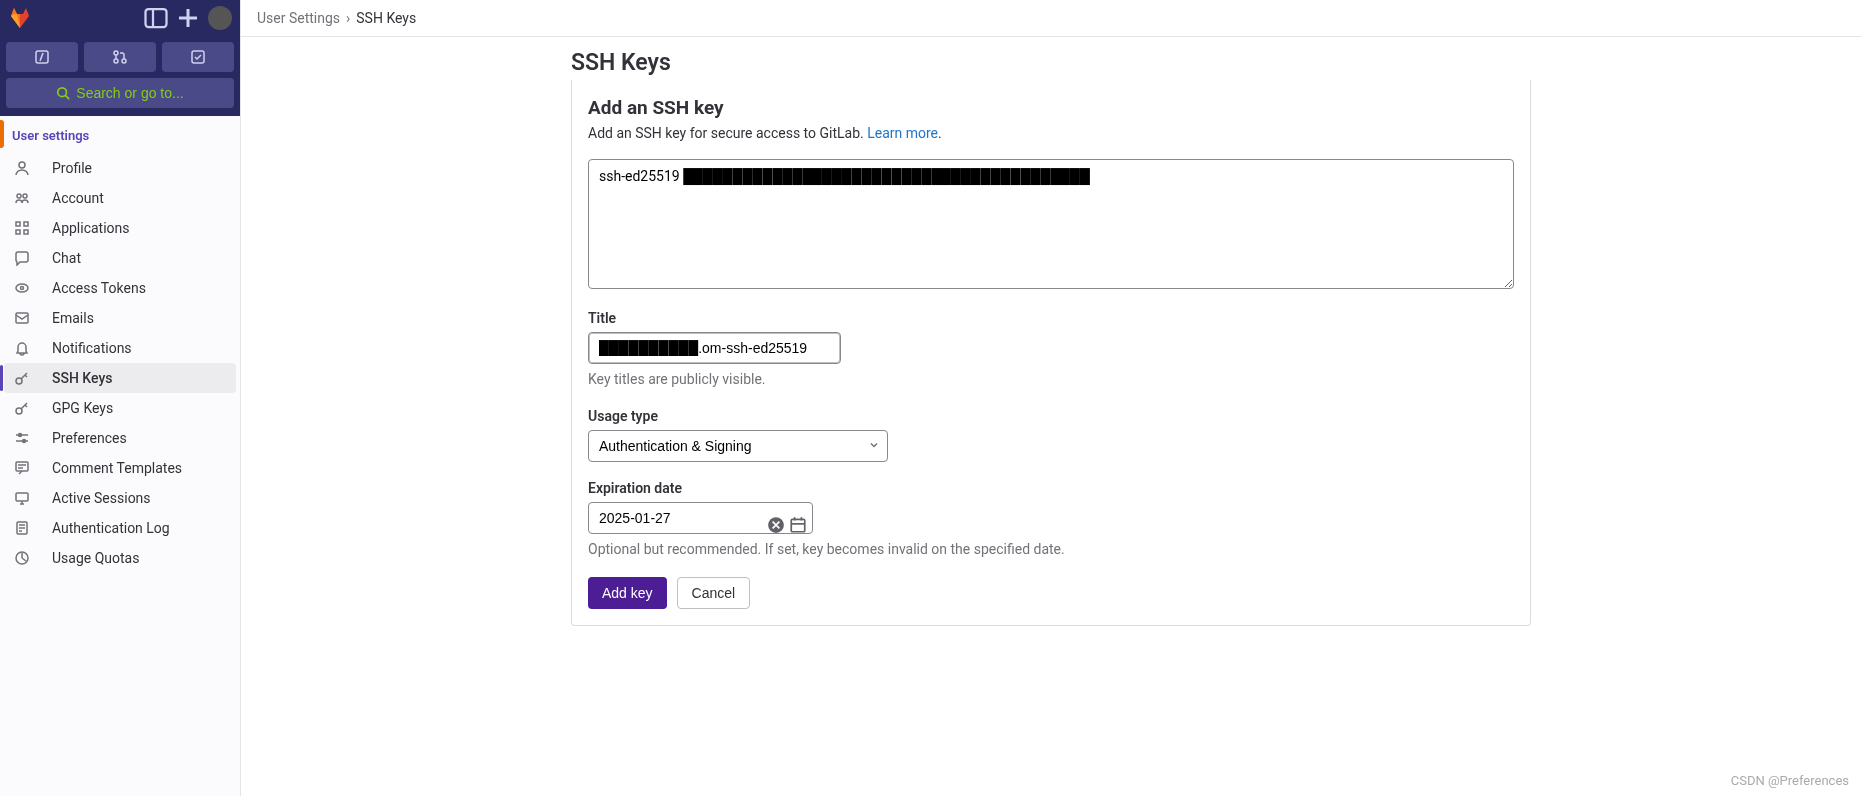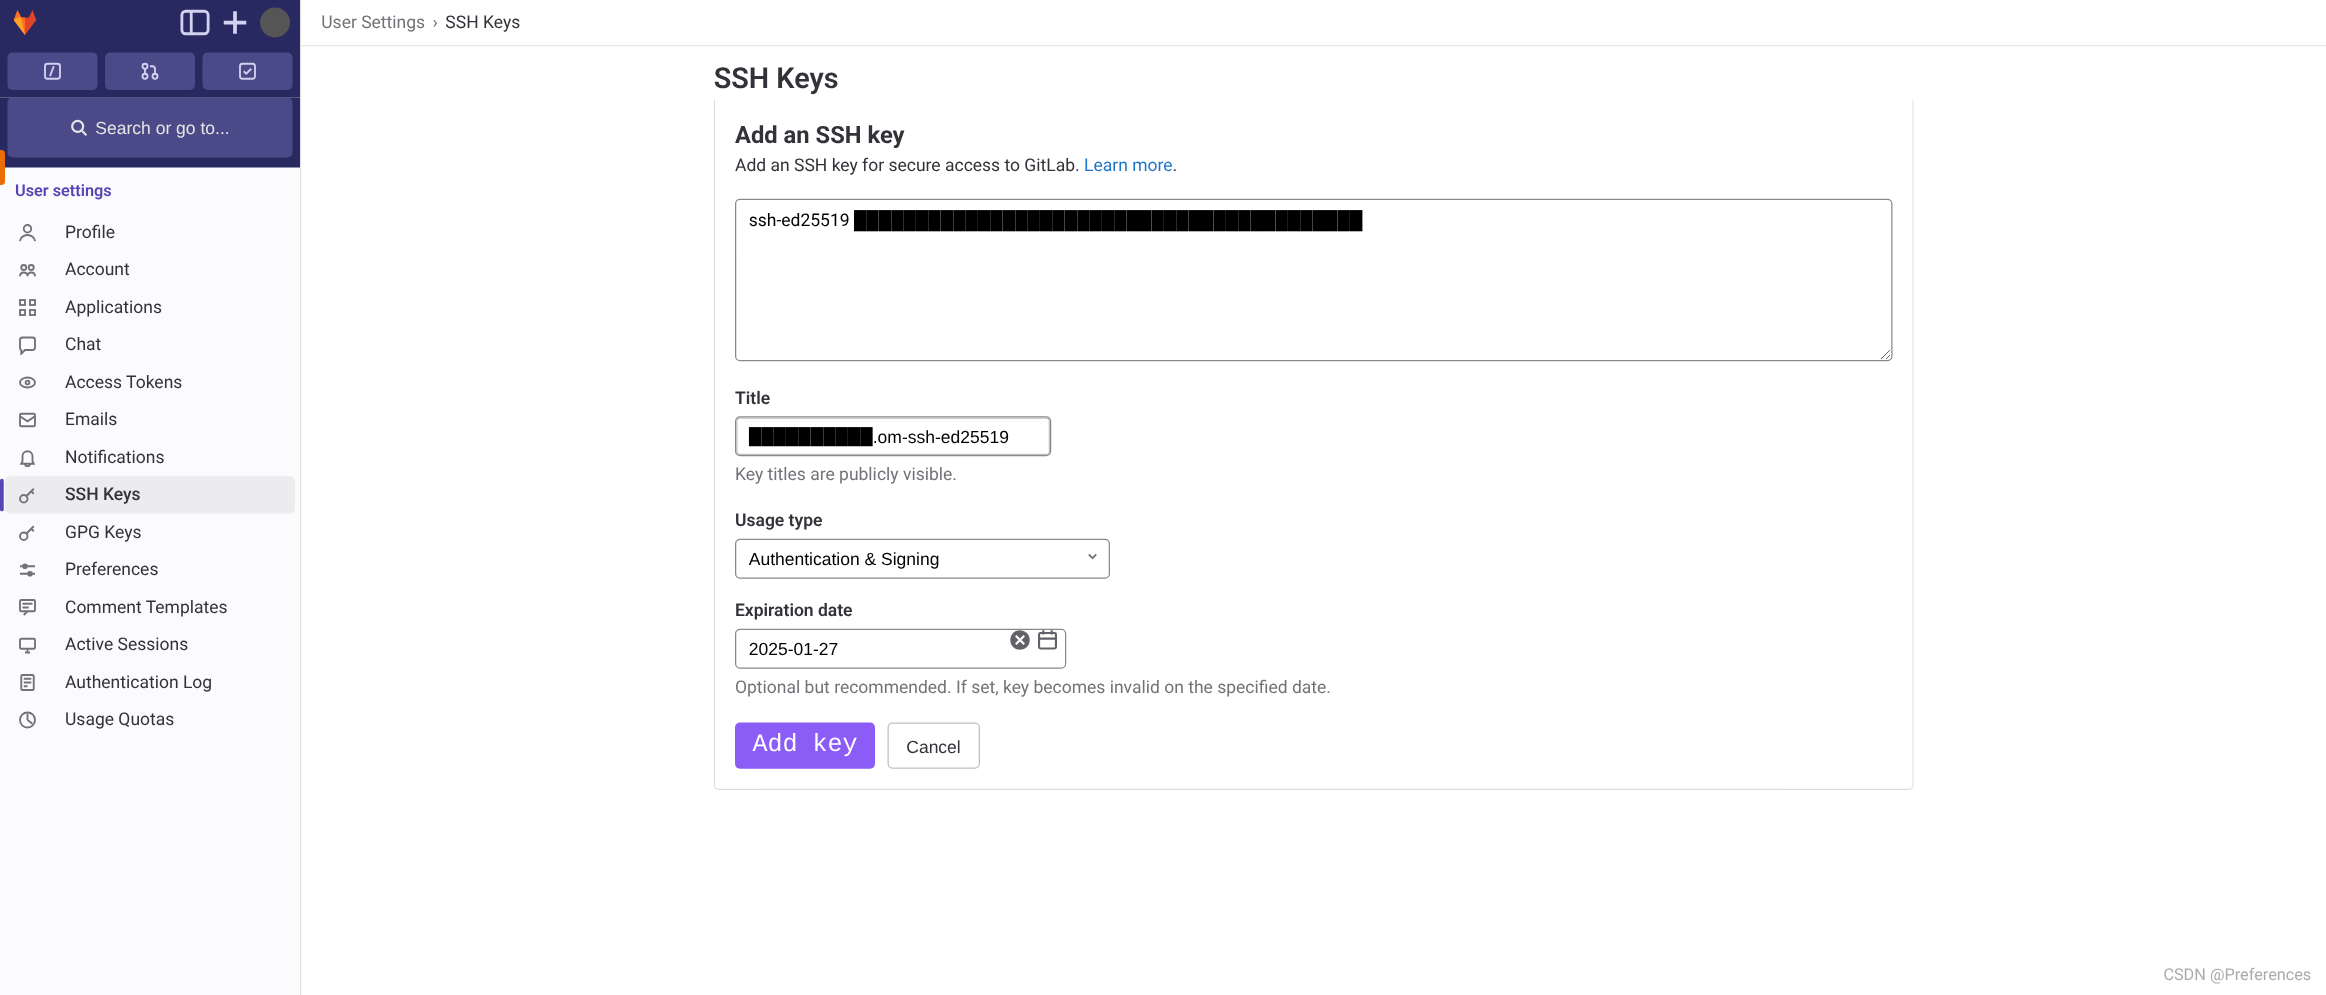--- a/index.html
+++ b/index.html
@@ -7,21 +7,21 @@
 .sidebar { width: 241px; background: #fbfafd; border-right: 1px solid #e5e5e5; display: flex; flex-direction: column; flex-shrink: 0; }
 .topbar { height: 36px; background: #292961; display: flex; align-items: center; padding: 0 8px; gap: 8px; }
 .logo { width: 24px; height: 24px; display: flex; align-items: center; justify-content: center; }
 .logo svg { width: 24px; height: 24px; }
 .topbar-spacer { flex: 1; }
 .topbar-icon { width: 24px; height: 24px; color: #d1d1f0; display: flex; align-items: center; justify-content: center; cursor: pointer; }
 .avatar { width: 24px; height: 24px; border-radius: 50%; background: #555; overflow: hidden; }
 .action-row { padding: 6px; display: flex; gap: 6px; background: #292961; }
 .action-btn { flex: 1; height: 30px; background: #4a4a88; border: none; border-radius: 4px; color: #d1d1f0; display: flex; align-items: center; justify-content: center; cursor: pointer; }
 .search-row { padding: 0 6px 8px; background: #292961; }
-.search-btn { width: 100%; height: 48px; background: #4a4a88; border: none; border-radius: 4px; color: #e5e5e5; display: flex; align-items: center; justify-content: center; gap: 6px; cursor: pointer; font-size: 14px; }
+.search-btn { width: 100%; height: 30px; background: #4a4a88; border: none; border-radius: 4px; color: #84cc16; display: flex; align-items: center; justify-content: center; gap: 6px; cursor: pointer; font-size: 14px; }
 .nav-section-title { padding: 12px 12px 6px; font-size: 13px; font-weight: 600; color: #5943b6; }
 .nav-list { list-style: none; padding: 4px; }
 .nav-item { display: flex; align-items: center; gap: 22px; padding: 7px 10px; border-radius: 4px; cursor: pointer; color: #333238; font-size: 14px; }
 .nav-item.active { background: #ececef; font-weight: 500; position: relative; }
 .nav-item.active::before { content: ""; position: absolute; left: -4px; top: 2px; bottom: 2px; width: 3px; background: #5943b6; border-radius: 2px; }
 .nav-item .icon { width: 16px; height: 16px; display: flex; align-items: center; justify-content: center; color: #737278; flex-shrink: 0; }
 .nav-item .icon svg { width: 16px; height: 16px; }
 
 .main { flex: 1; display: flex; flex-direction: column; overflow: hidden; }
 .breadcrumb { padding: 10px 16px; border-bottom: 1px solid #e5e5e5; display: flex; align-items: center; gap: 6px; font-size: 14px; color: #737278; }
@@ -40,27 +40,27 @@
 .key-textarea { width: 100%; height: 130px; border: 1px solid #89888d; border-radius: 4px; padding: 8px 10px; font-size: 14px; font-family: inherit; resize: vertical; }
 .field-help { font-size: 14px; color: #737278; margin-top: 6px; line-height: 1.4; }
 .form-group { margin-bottom: 18px; }
 
 .title-input { width: 253px; height: 32px; border: 1px solid #89888d; border-radius: 4px; padding: 4px 10px; font-size: 14px; background: #fff; box-shadow: inset 0 0 0 1px #bfbfc3; }
 
 .select-wrap { position: relative; width: 300px; }
 .select-btn { width: 100%; height: 32px; border: 1px solid #89888d; border-radius: 4px; background: #fff; padding: 4px 28px 4px 10px; font-size: 14px; text-align: left; cursor: pointer; display: flex; align-items: center; }
 .select-chevron { position: absolute; right: 8px; top: 50%; transform: translateY(-50%); color: #737278; pointer-events: none; }
 
-.date-wrap { position: relative; width: 265px; display: flex; align-items: flex-start; }
+.date-wrap { position: relative; width: 225px; display: flex; align-items: flex-end; }
 .date-input { width: 100%; height: 32px; border: 1px solid #89888d; border-radius: 4px; padding: 4px 56px 4px 10px; font-size: 14px; }
 .date-icons { position: absolute; right: 6px; display: flex; gap: 4px; align-items: center; }
 .date-icons .ic { width: 18px; height: 18px; display: flex; align-items: center; justify-content: center; color: #626168; cursor: pointer; }
 
 .btn-row { display: flex; gap: 10px; margin-top: 6px; }
-.btn-primary { background: #8b5cf6; color: #fff; border: none; border-radius: 4px; padding: 7px 14px; font-size: 20px; cursor: pointer; font-family: Liberation Mono, monospace; }
+.btn-primary { background: #4c1d95; color: #fff; border: none; border-radius: 4px; padding: 7px 14px; font-size: 14px; cursor: pointer; }
 .btn-default { background: #fff; color: #333238; border: 1px solid #bfbfc3; border-radius: 4px; padding: 7px 14px; font-size: 14px; cursor: pointer; }
 
 .active-indicator { position: absolute; left: 0; top: 120px; width: 4px; height: 28px; background: #ec6d04; border-radius: 0 3px 3px 0; }
 
 .watermark { position: fixed; right: 12px; bottom: 8px; font-size: 13px; color: #aaa; }
 </style>
 </head>
 <body>
 
 <div class="sidebar">

